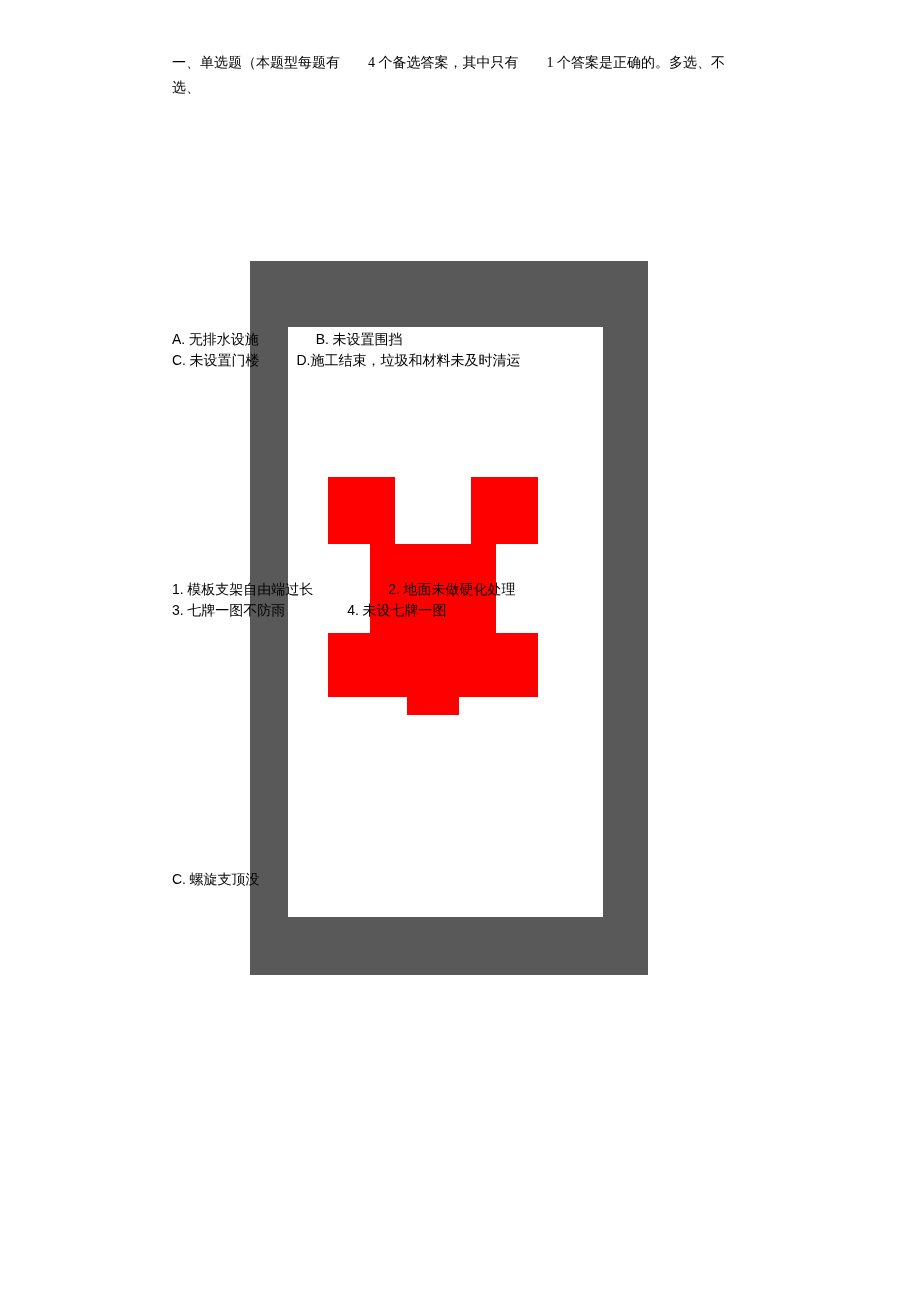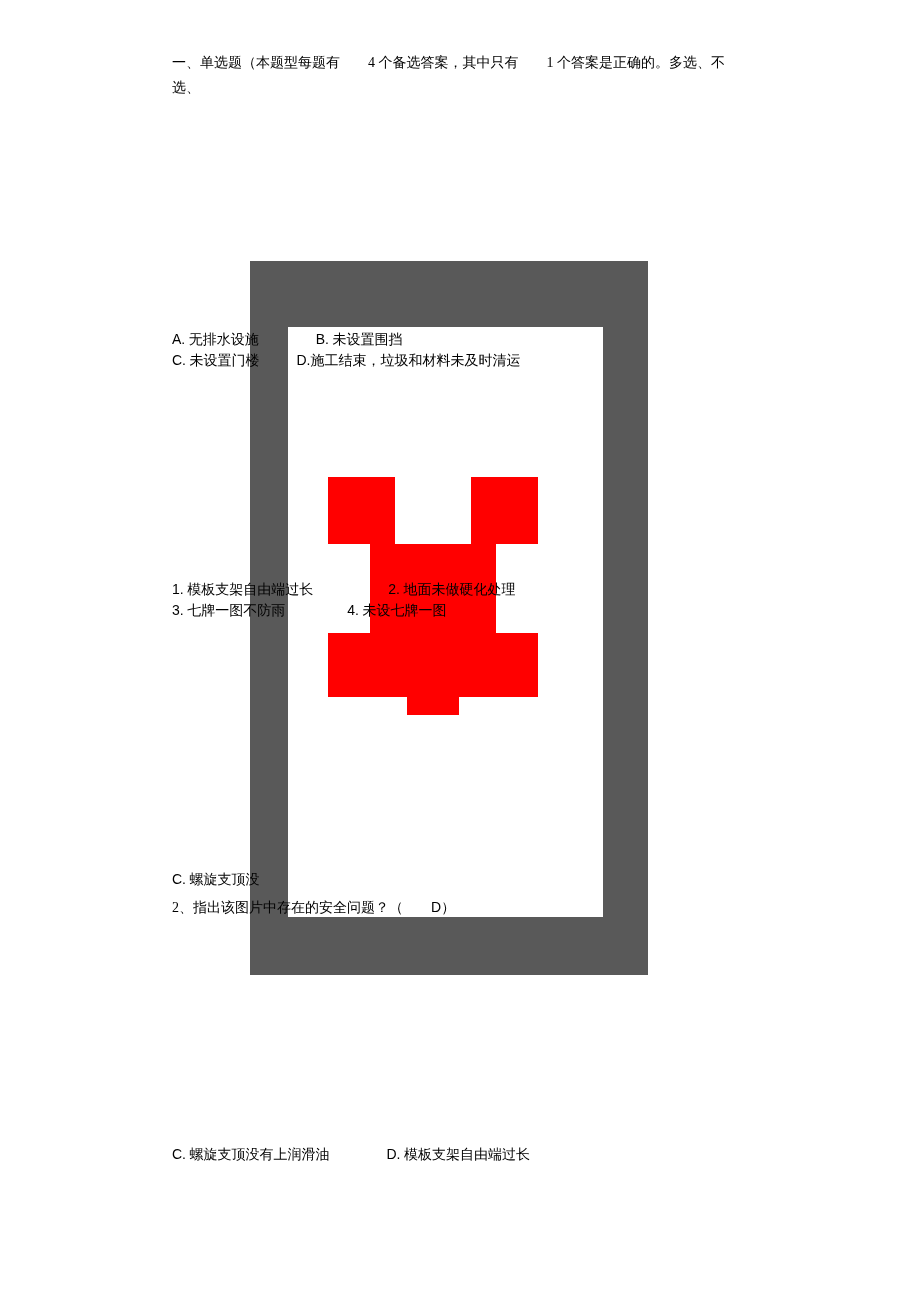--- a/index.html
+++ b/index.html
@@ -134,27 +134,17 @@
   </div>
 
 
   <div class="spacer3"></div>
 
   <div class="opt-row content-over">
     <span class="label-c">C.</span>
     <span>螺旋支顶没</span>
   </div>
 
-  <div class="q-line content-over" style="margin-top:10px;">
-    <span>2、指出该图片中存在的安全问题？（　　</span><span class="ans">D</span><span>）</span>
-  </div>
 
   <div class="spacer4"></div>
 
-  <div class="opt-row content-over">
-    <span class="label-c">C.</span>
-    <span>螺旋支顶没有上润滑油</span>
-    <span style="display:inline-block; width:50px;"></span>
-    <span class="label-d">D.</span>
-    <span>模板支架自由端过长</span>
-  </div>
 
 </div>
 
 </body></html>

